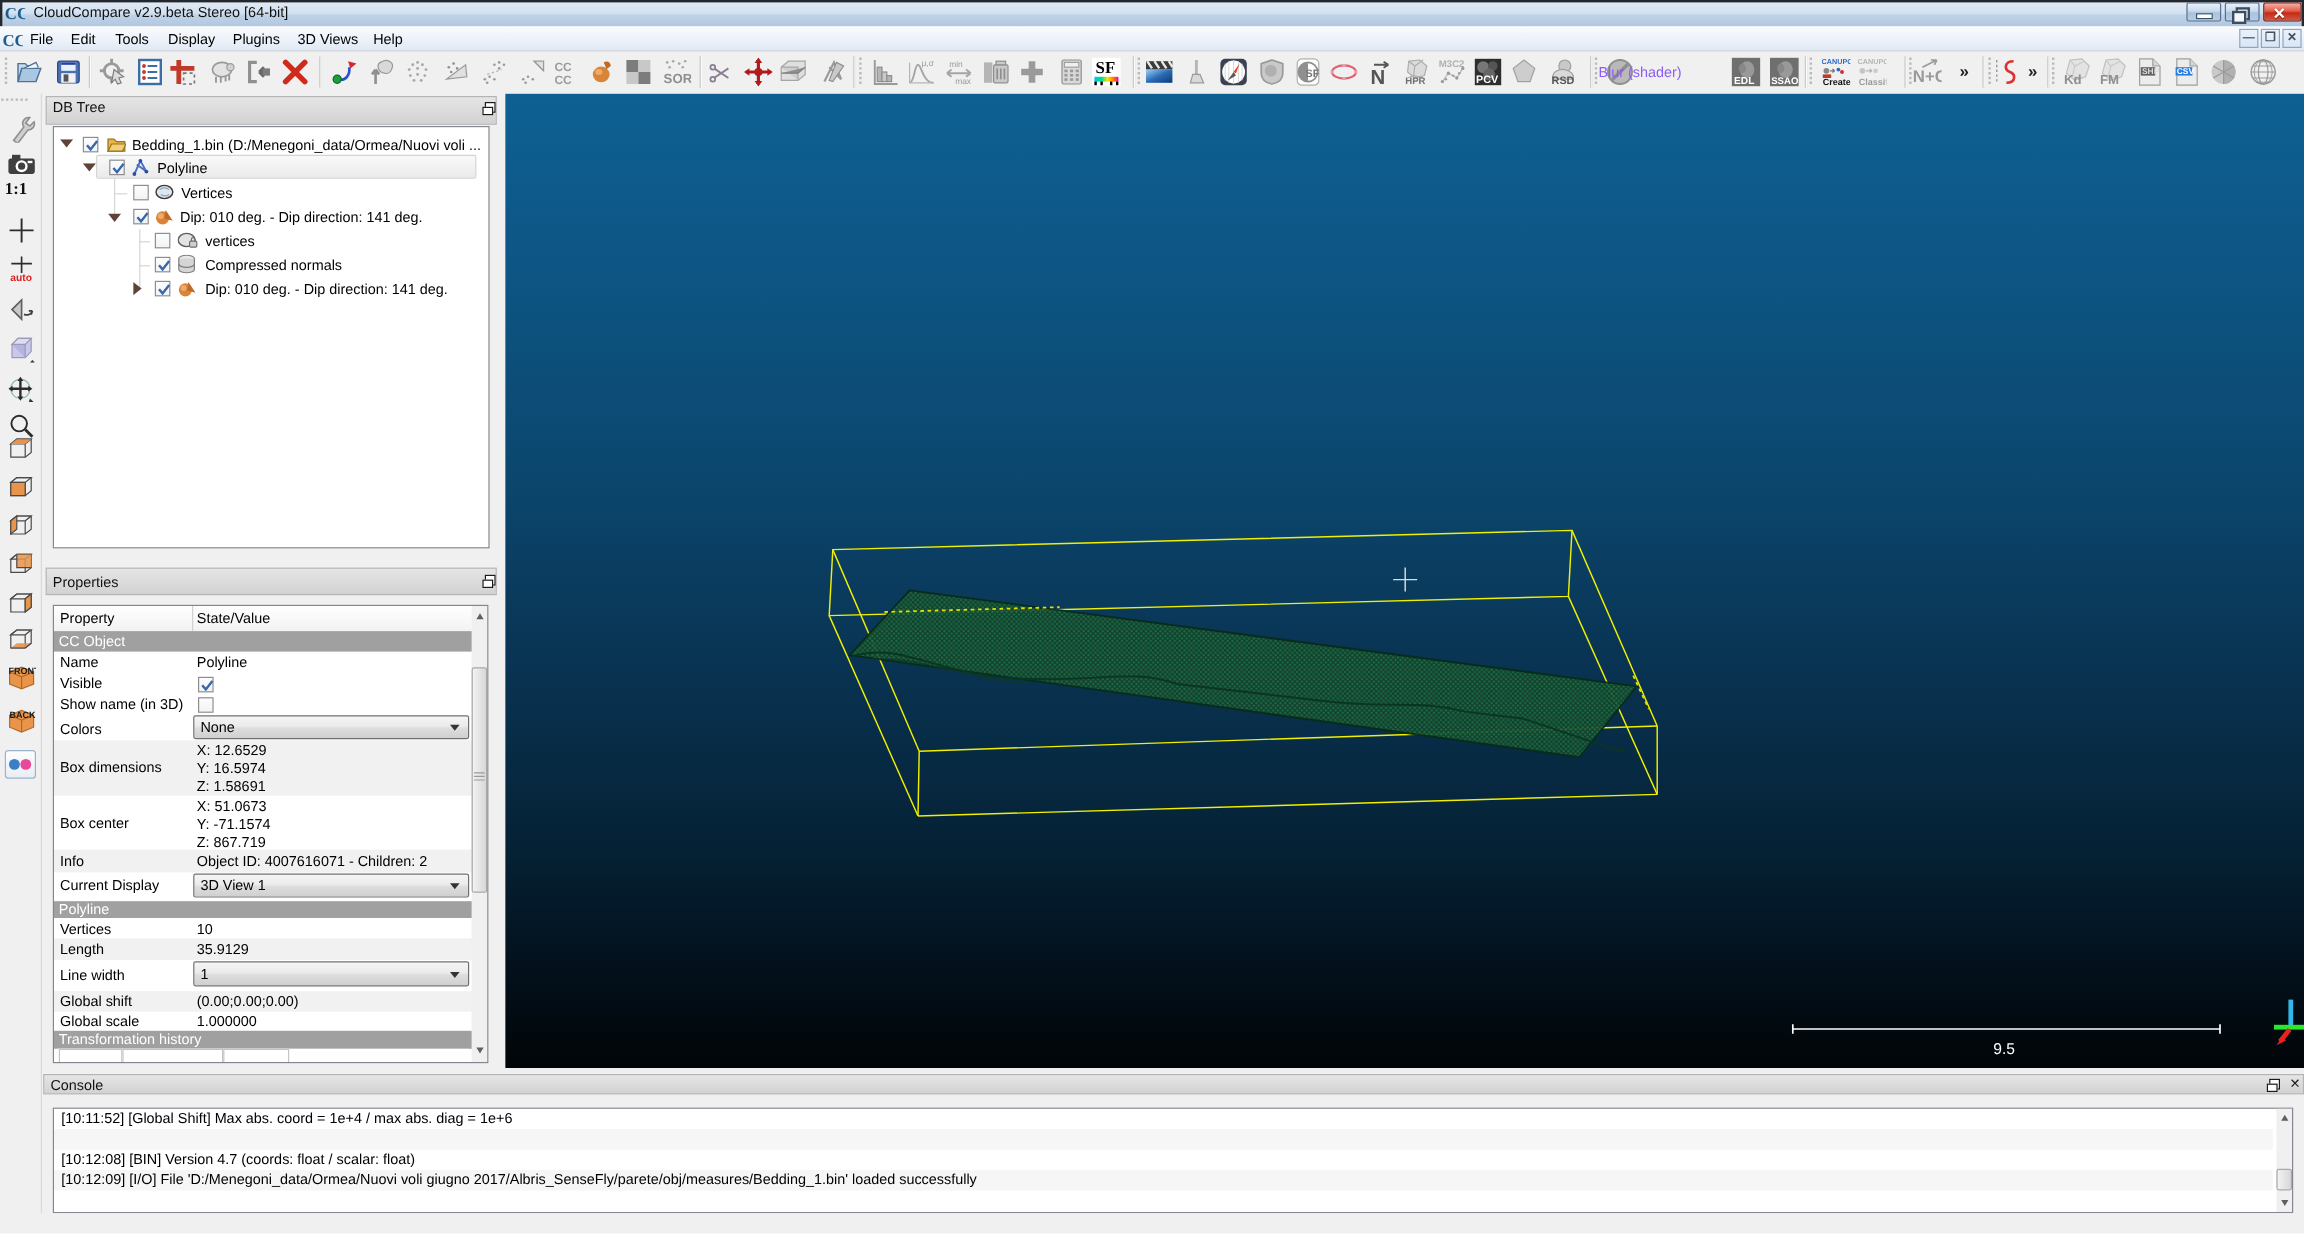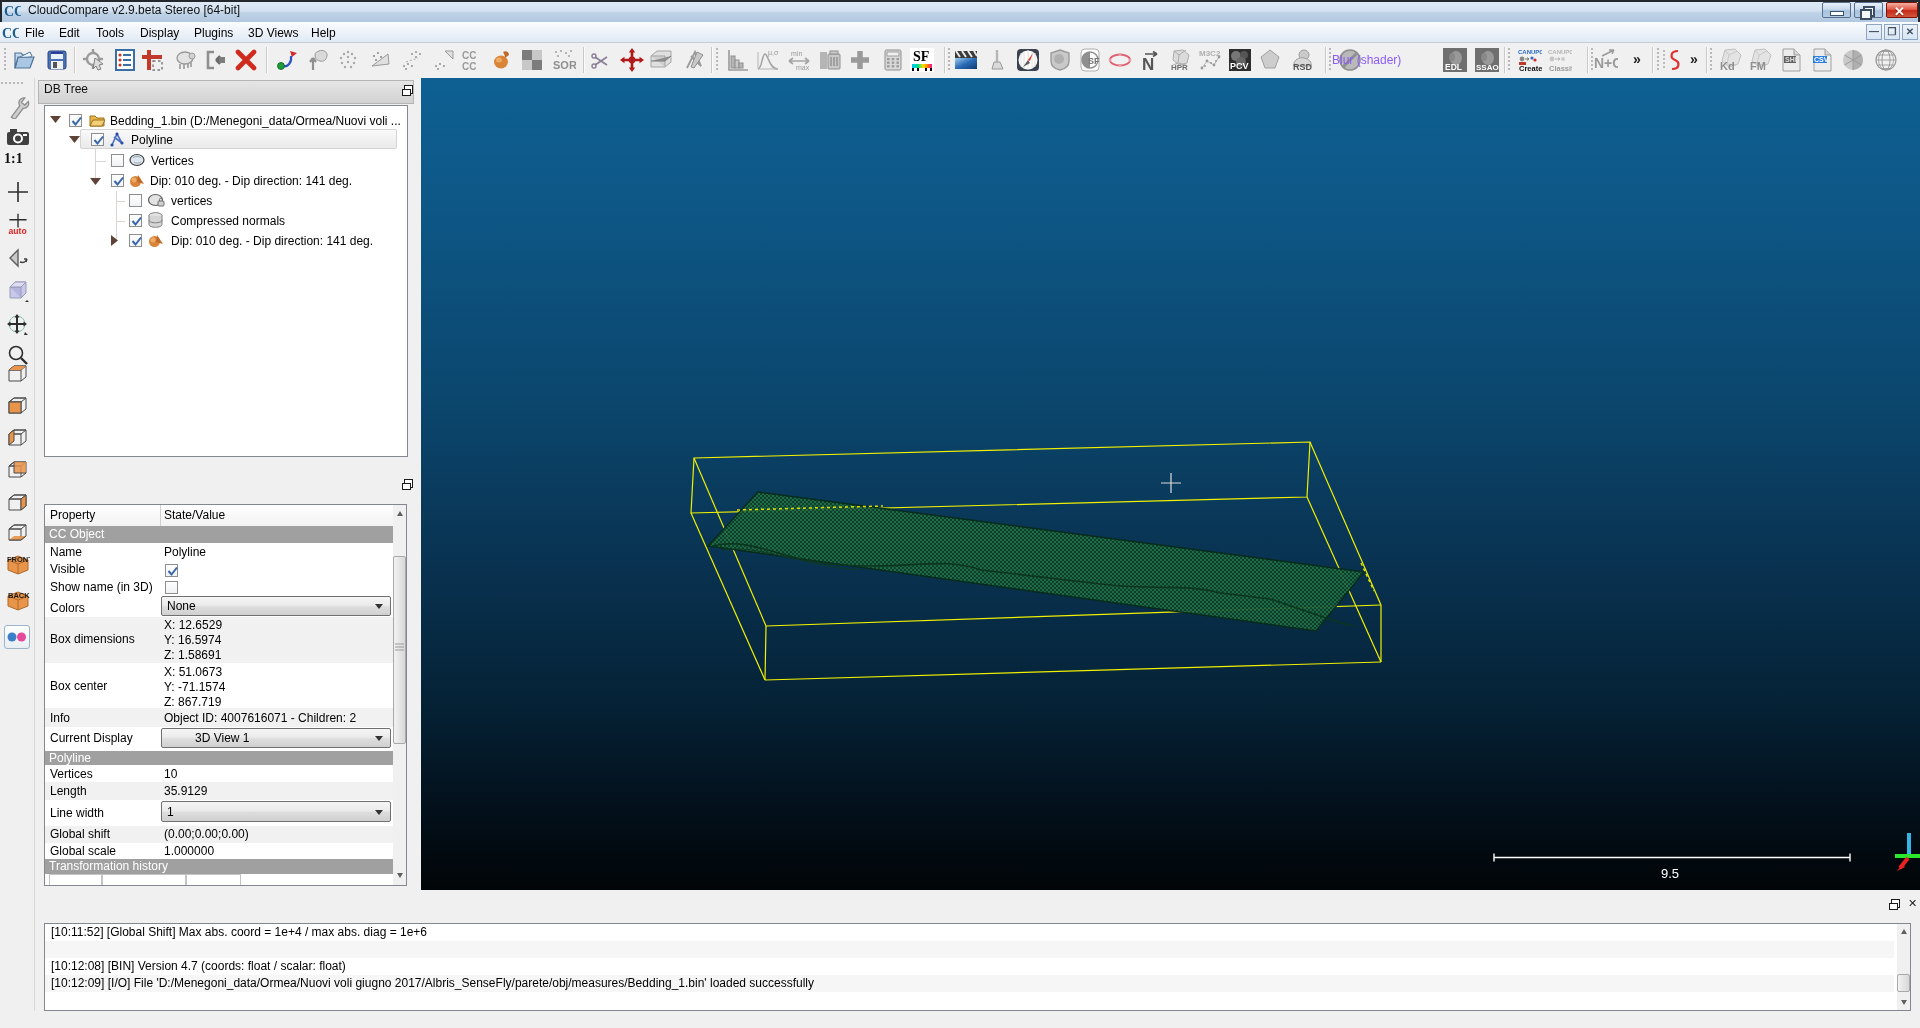--- a/index.html
+++ b/index.html
@@ -717,20 +717,21 @@
         </svg>
       </span>
     <svg class="abs" style="left:103px;top:126px;" width="16" height="16">
         <circle cx="6.5" cy="9.5" r="5.5" fill="#d98438"></circle>
         <circle cx="5" cy="8" r="2.5" fill="#edab66"></circle>
         <path d="M9 3l6 9-7-2z" fill="#c06a28"></path>
       </svg>
     <div class="trow" style="left:126px;top:125px;">Dip: 010 deg. - Dip direction: 141 deg.</div>
   </div>
 
+  <div class="dockhdr" style="top:473px;height:23px;line-height:22px;">Properties</div>
   <div class="floatglyph" style="left:404px;top:479px;"></div>
   <div id="propbox">
 
     <div class="abs" style="left:0;top:0;width:348px;height:21px;border-bottom:1px solid #d0d0d0;background:linear-gradient(180deg,#ffffff,#f2f2f2);"></div>
     <div class="abs" style="left:115px;top:0;width:1px;height:21px;background:#d0d0d0;"></div>
     <div class="prow" style="top:3px;">
         <span class="pl">Property</span>
         <span class="pv">State/Value</span>
       </div>
 
@@ -785,21 +786,21 @@
       </div>
     <div class="prow" style="top:203px;height:19px;background:#f1f1f1;width:349px;"></div>
     <div class="prow" style="top:206px;">
         <span class="pl">Info</span>
         <span class="pv">Object ID: 4007616071 - Children: 2</span>
       </div>
     <div class="prow" style="top:226px;">
         <span class="pl">Current Display</span>
       </div>
     <div class="combo" style="left:116px;top:223px;width:230px;height:20px;">
-        <span style="position:absolute;left:5px;top:2px;margin-left:28px;">3D View 1</span>
+        <span style="position:absolute;left:5px;top:2px;">3D View 1</span>
         <span class="ar"></span>
       </div>
 
     <div class="psec" style="top:246px;height:14px;line-height:14px;">Polyline</div>
     <div class="prow" style="top:262px;">
         <span class="pl">Vertices</span>
         <span class="pv">10</span>
       </div>
     <div class="prow" style="top:277px;height:18px;background:#f1f1f1;width:349px;"></div>
     <div class="prow" style="top:279px;">
@@ -881,20 +882,21 @@
 
     <path d="M1073 779.5h356M1073 775.5v8M1429 775.5v8" stroke="#fff" stroke-width="1.4"></path>
     <text x="1240" y="800" font-size="13" fill="#fff" font-family="Liberation Sans">9.5</text>
 
     <path d="M1488 779V755" stroke="#33b5e8" stroke-width="4"></path>
     <path d="M1474 778h25" stroke="#2ce82c" stroke-width="4"></path>
     <path d="M1487 780l-8 10" stroke="#e82222" stroke-width="4"></path>
     <path d="M1476 793l5-7 3 3z" fill="#e82222"></path>
   </svg>
 
+  <div class="dockhdr" style="left:36px;top:895px;width:1884px;height:17px;line-height:16px;">Console</div>
   <div class="floatglyph" style="left:1891px;top:899px;"></div>
   <div class="abs" style="left:1908px;top:897px;font-size:11px;color:#222;">✕</div>
   <div id="consolebox">
     <div class="abs" style="left:0;top:17px;width:1849px;height:17px;background:#f6f6f6;"></div>
     <div class="abs" style="left:0;top:51px;width:1849px;height:17px;background:#f6f6f6;"></div>
     <div class="cline" style="top:0px;">[10:11:52] [Global Shift] Max abs. coord = 1e+4 / max abs. diag = 1e+6</div>
     <div class="cline" style="top:34px;text-align:center;">[10:12:08] [BIN] Version 4.7 (coords: float / scalar: float)</div>
     <div class="cline" style="top:51px;">[10:12:09] [I/O] File 'D:/Menegoni_data/Ormea/Nuovi voli giugno 2017/Albris_SenseFly/parete/obj/measures/Bedding_1.bin' loaded successfully</div>
 
     <div class="sbtrack" style="left:1852px;top:0;width:13px;height:86px;"></div>

